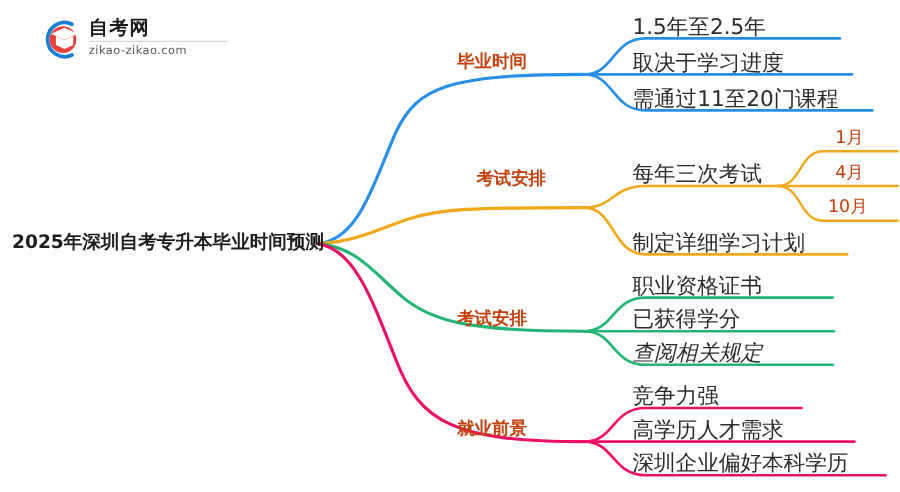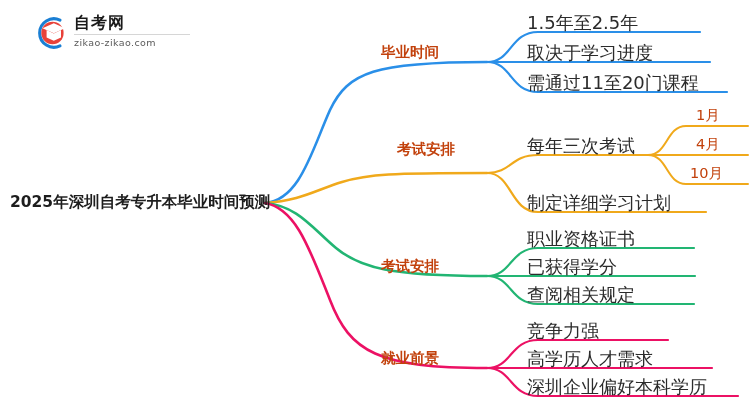--- a/index.html
+++ b/index.html
@@ -160,20 +160,20 @@
   <div class="node-label branch-label" style="left:381px; top:142px;margin-left:16px;">考试安排</div>
   <div class="node-label leaf-label" style="left:527px; top:137px;">每年三次考试</div>
   <div class="node-label leaf-label" style="left:527px; top:194px;">制定详细学习计划</div>
   <div class="node-label subleaf-label" style="left:696px; top:108px;">1月</div>
   <div class="node-label subleaf-label" style="left:696px; top:137px;">4月</div>
   <div class="node-label subleaf-label" style="left:690px; top:166px;">10月</div>
 
   <div class="node-label branch-label" style="left:381px; top:259px;">考试安排</div>
   <div class="node-label leaf-label" style="left:527px; top:230px;">职业资格证书</div>
   <div class="node-label leaf-label" style="left:527px; top:258px;">已获得学分</div>
-  <div class="node-label leaf-label" style="left:527px; top:286px;">查阅相关规定</div>
+  <div class="node-label leaf-label" style="left:527px; top:286px;font-style:italic;">查阅相关规定</div>
 
   <div class="node-label branch-label" style="left:381px; top:351px;">就业前景</div>
   <div class="node-label leaf-label" style="left:527px; top:322px;">竞争力强</div>
   <div class="node-label leaf-label" style="left:527px; top:378px;">深圳企业偏好本科学历</div>
   <div class="node-label leaf-label" style="left:527px; top:350px;">高学历人才需求</div>
 
 </div>
 
 </body></html>

